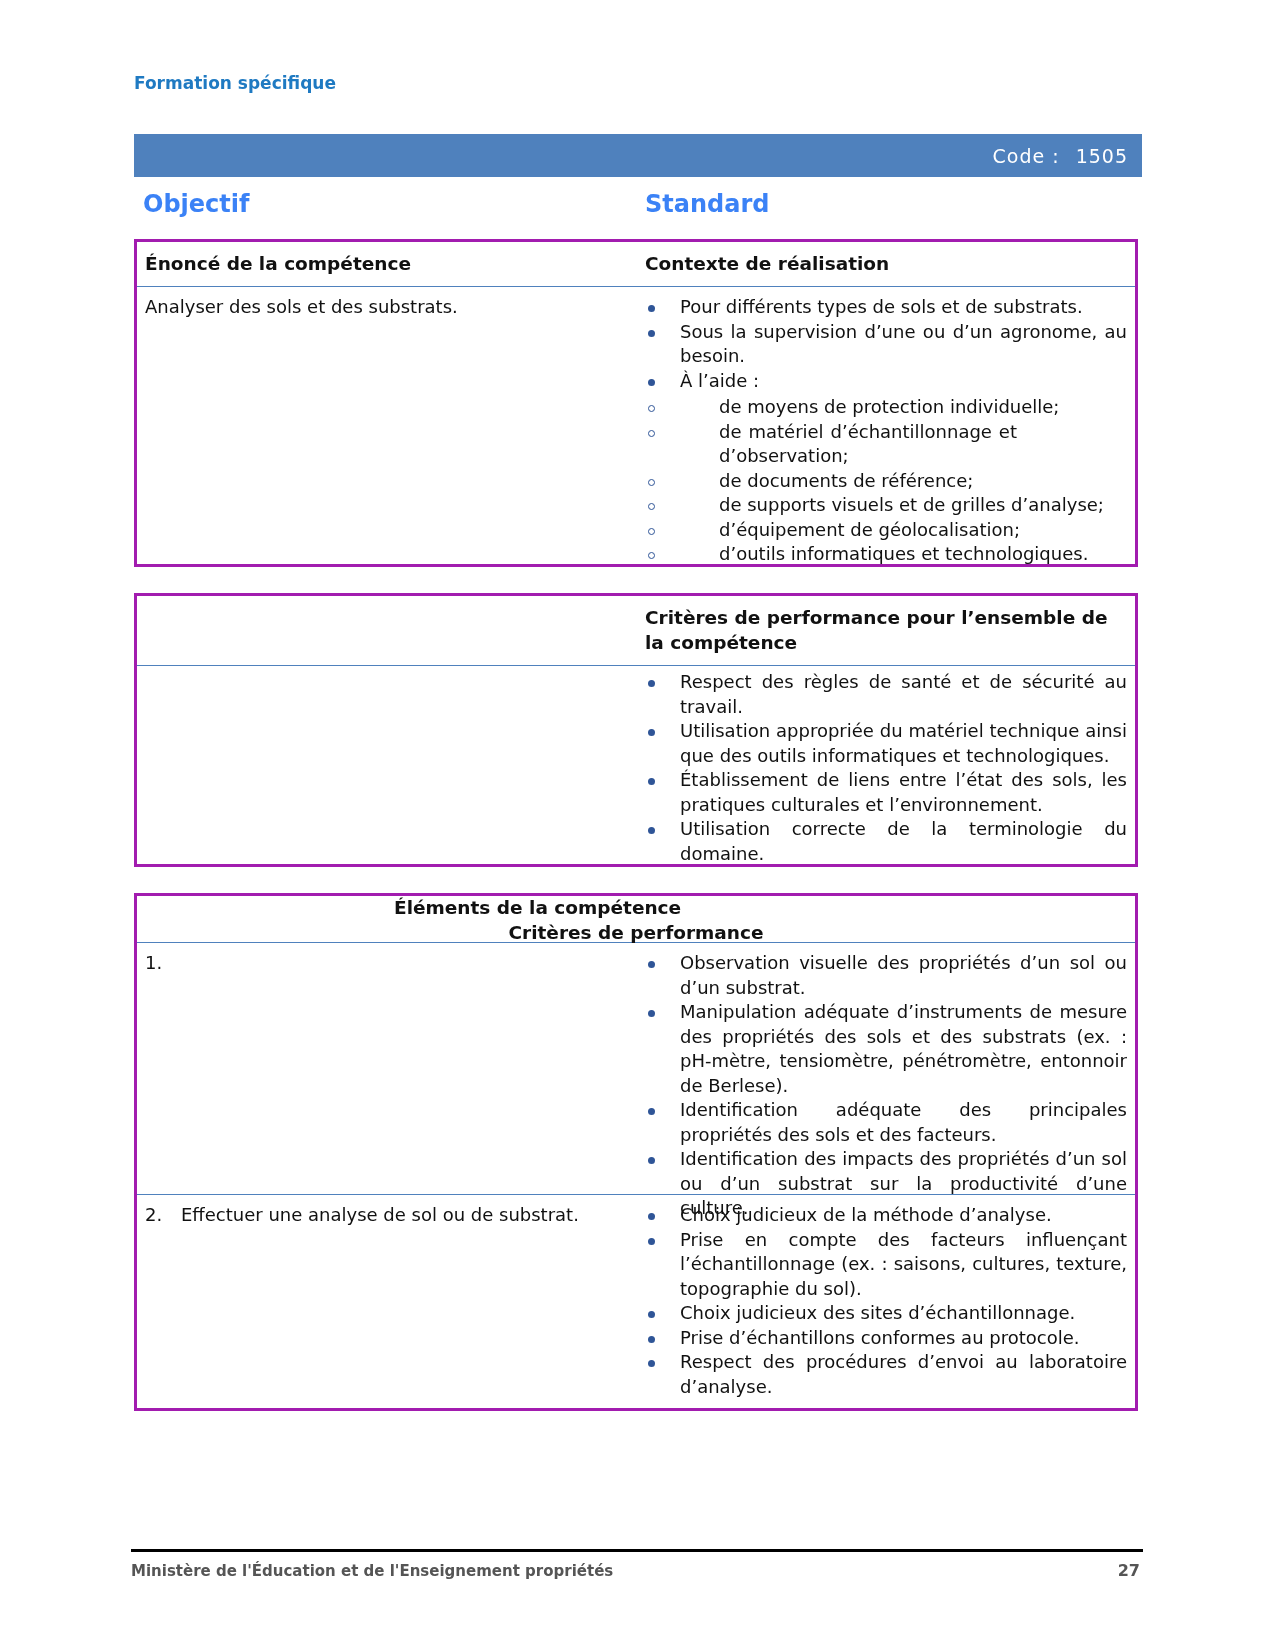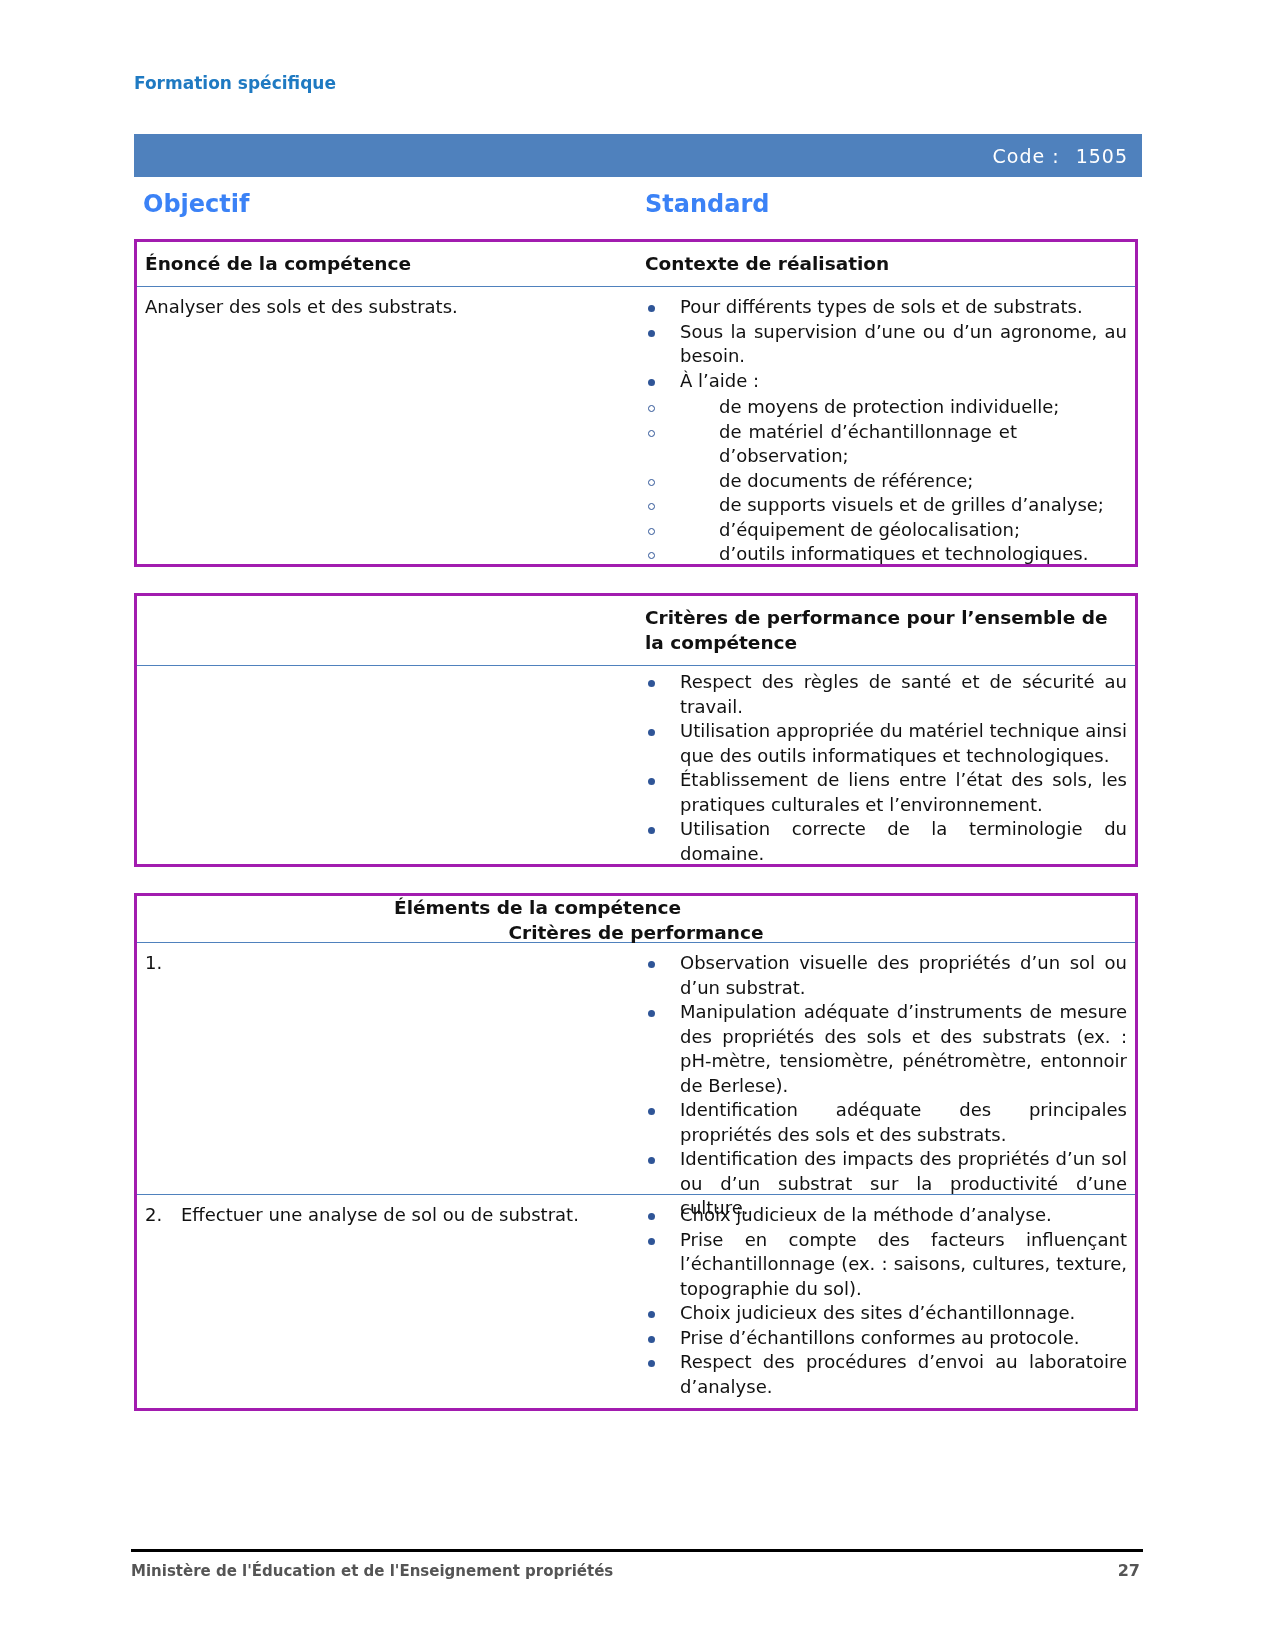--- a/index.html
+++ b/index.html
@@ -106,21 +106,21 @@
       <ol class="num">
         <li>
           <span class="n">1.</span>
         </li>
       </ol>
     </div>
     <div class="cell-r">
       <ul class="bul">
         <li>Observation visuelle des propriétés d’un sol ou d’un substrat.</li>
         <li>Manipulation adéquate d’instruments de mesure des propriétés des sols et des substrats (ex. : pH-mètre, tensiomètre, pénétromètre, entonnoir de Berlese).</li>
-        <li>Identification adéquate des principales propriétés des sols et des substrats.</li>
+        <li>Identification adéquate des principales propriétés des sols et des facteurs.</li>
         <li>Identification des impacts des propriétés d’un sol ou d’un substrat sur la productivité d’une culture.</li>
       </ul>
     </div>
   </div>
   <div class="row" style="padding-top:8px;">
     <div class="cell-l">
       <ol class="num">
         <li>
           <span class="n">2.</span>
           <span>Effectuer une analyse de sol ou de substrat.</span>

